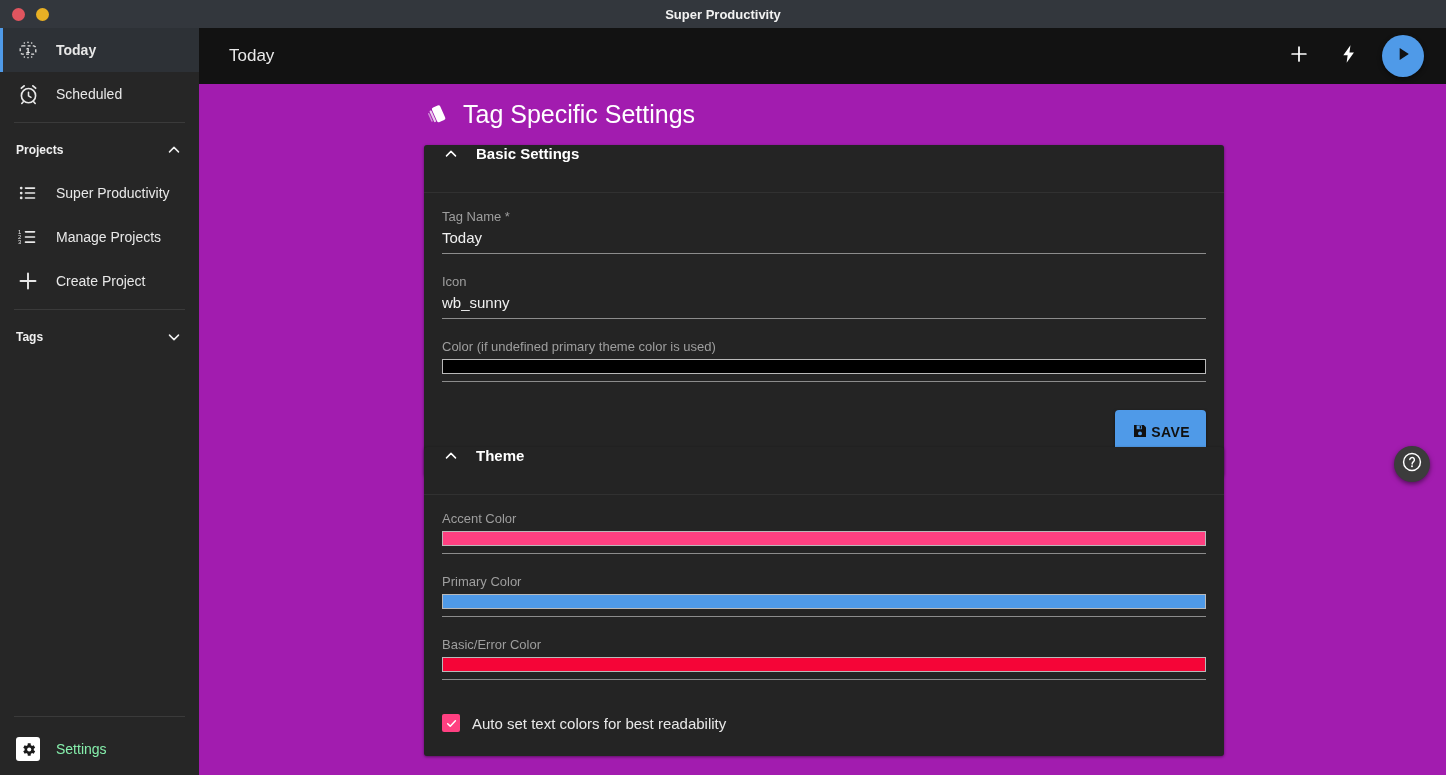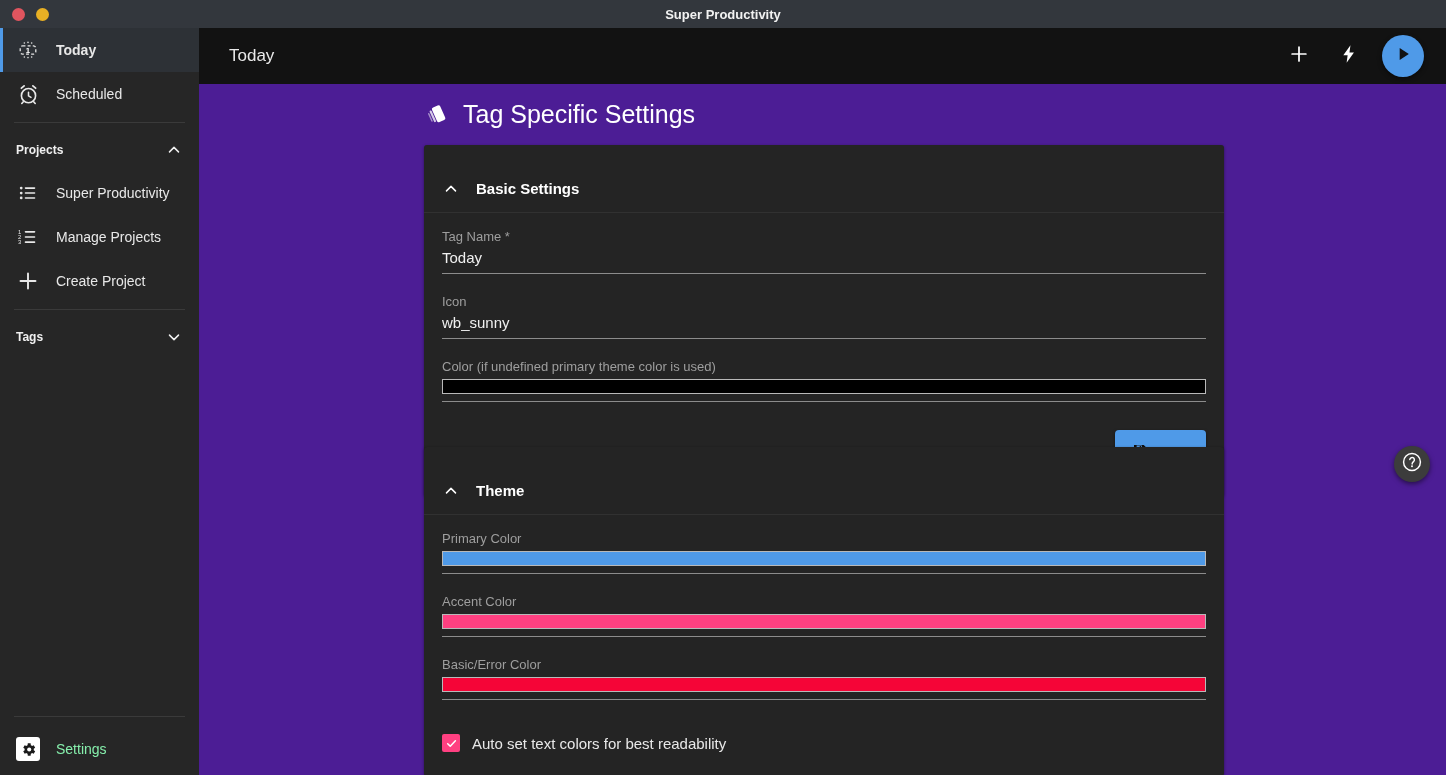--- a/index.html
+++ b/index.html
@@ -116,43 +116,43 @@
     background: #4f9ae8;
     display: flex; align-items: center; justify-content: center;
     cursor: pointer;
     box-shadow: 0 2px 5px rgba(0,0,0,.45);
   }
 
   
   .content {
     position: absolute; top: 84px; left: 199px;
     width: 1247px; height: 691px;
-    background: #4c1d95;
+    background: #a21caf;
     overflow: hidden;
   }
   .page-title {
     display: flex; align-items: center;
     margin: 16px 0 0 226px;
     color: #ffffff;
     font-size: 25px;
   }
   .page-title .tag-ico { margin-right: 14px; display: flex; }
 
   .panel {
     position: absolute; left: 225px; width: 800px;
     background: #242424;
     border-radius: 3px;
     box-shadow: 0 1px 3px rgba(0,0,0,.45);
   }
   .panel-head {
     height: 48px;
-    display: flex; align-items: center;
+    display: flex; align-items: flex-start;
     padding-left: 18px;
     border-bottom: 1px solid #313131;
-    cursor: pointer; user-select: none; margin-top: 20px;
+    cursor: pointer; user-select: none;
   }
   .panel-head .chev-up { margin-right: 16px; display:flex; }
   .panel-head-title {
     color: #ffffff; font-size: 15px; font-weight: bold;
   }
   .panel-body { padding: 16px 18px 0 18px; }
 
   .field { margin-bottom: 20px; }
   .field-label {
     display: block;
@@ -427,30 +427,30 @@
       <span class="chev-up">
         <svg width="18" height="18" viewBox="0 0 24 24">
             <path d="M6 14.5l6-6 6 6" fill="none" stroke="#ffffff" stroke-width="2" stroke-linecap="round" stroke-linejoin="round"></path>
           </svg>
       </span>
       <span class="panel-head-title">Theme</span>
     </div>
 
     <div class="panel-body">
       <div class="field">
+        <label class="field-label">Accent Color</label>
+        <div class="color-wrap">
+          <span class="color-swatch" id="sw-accent" style="background: rgb(255, 64, 129);"></span>
+        </div>
+      </div>
+
+      <div class="field">
         <label class="field-label">Primary Color</label>
         <div class="color-wrap">
           <span class="color-swatch" id="sw-primary" style="background: rgb(79, 154, 232);"></span>
-        </div>
-      </div>
-
-      <div class="field">
-        <label class="field-label">Accent Color</label>
-        <div class="color-wrap">
-          <span class="color-swatch" id="sw-accent" style="background: rgb(255, 64, 129);"></span>
         </div>
       </div>
 
       <div class="field">
         <label class="field-label">Basic/Error Color</label>
         <div class="color-wrap">
           <span class="color-swatch" id="sw-warn" style="background: rgb(245, 5, 55);"></span>
         </div>
       </div>
     </div>

